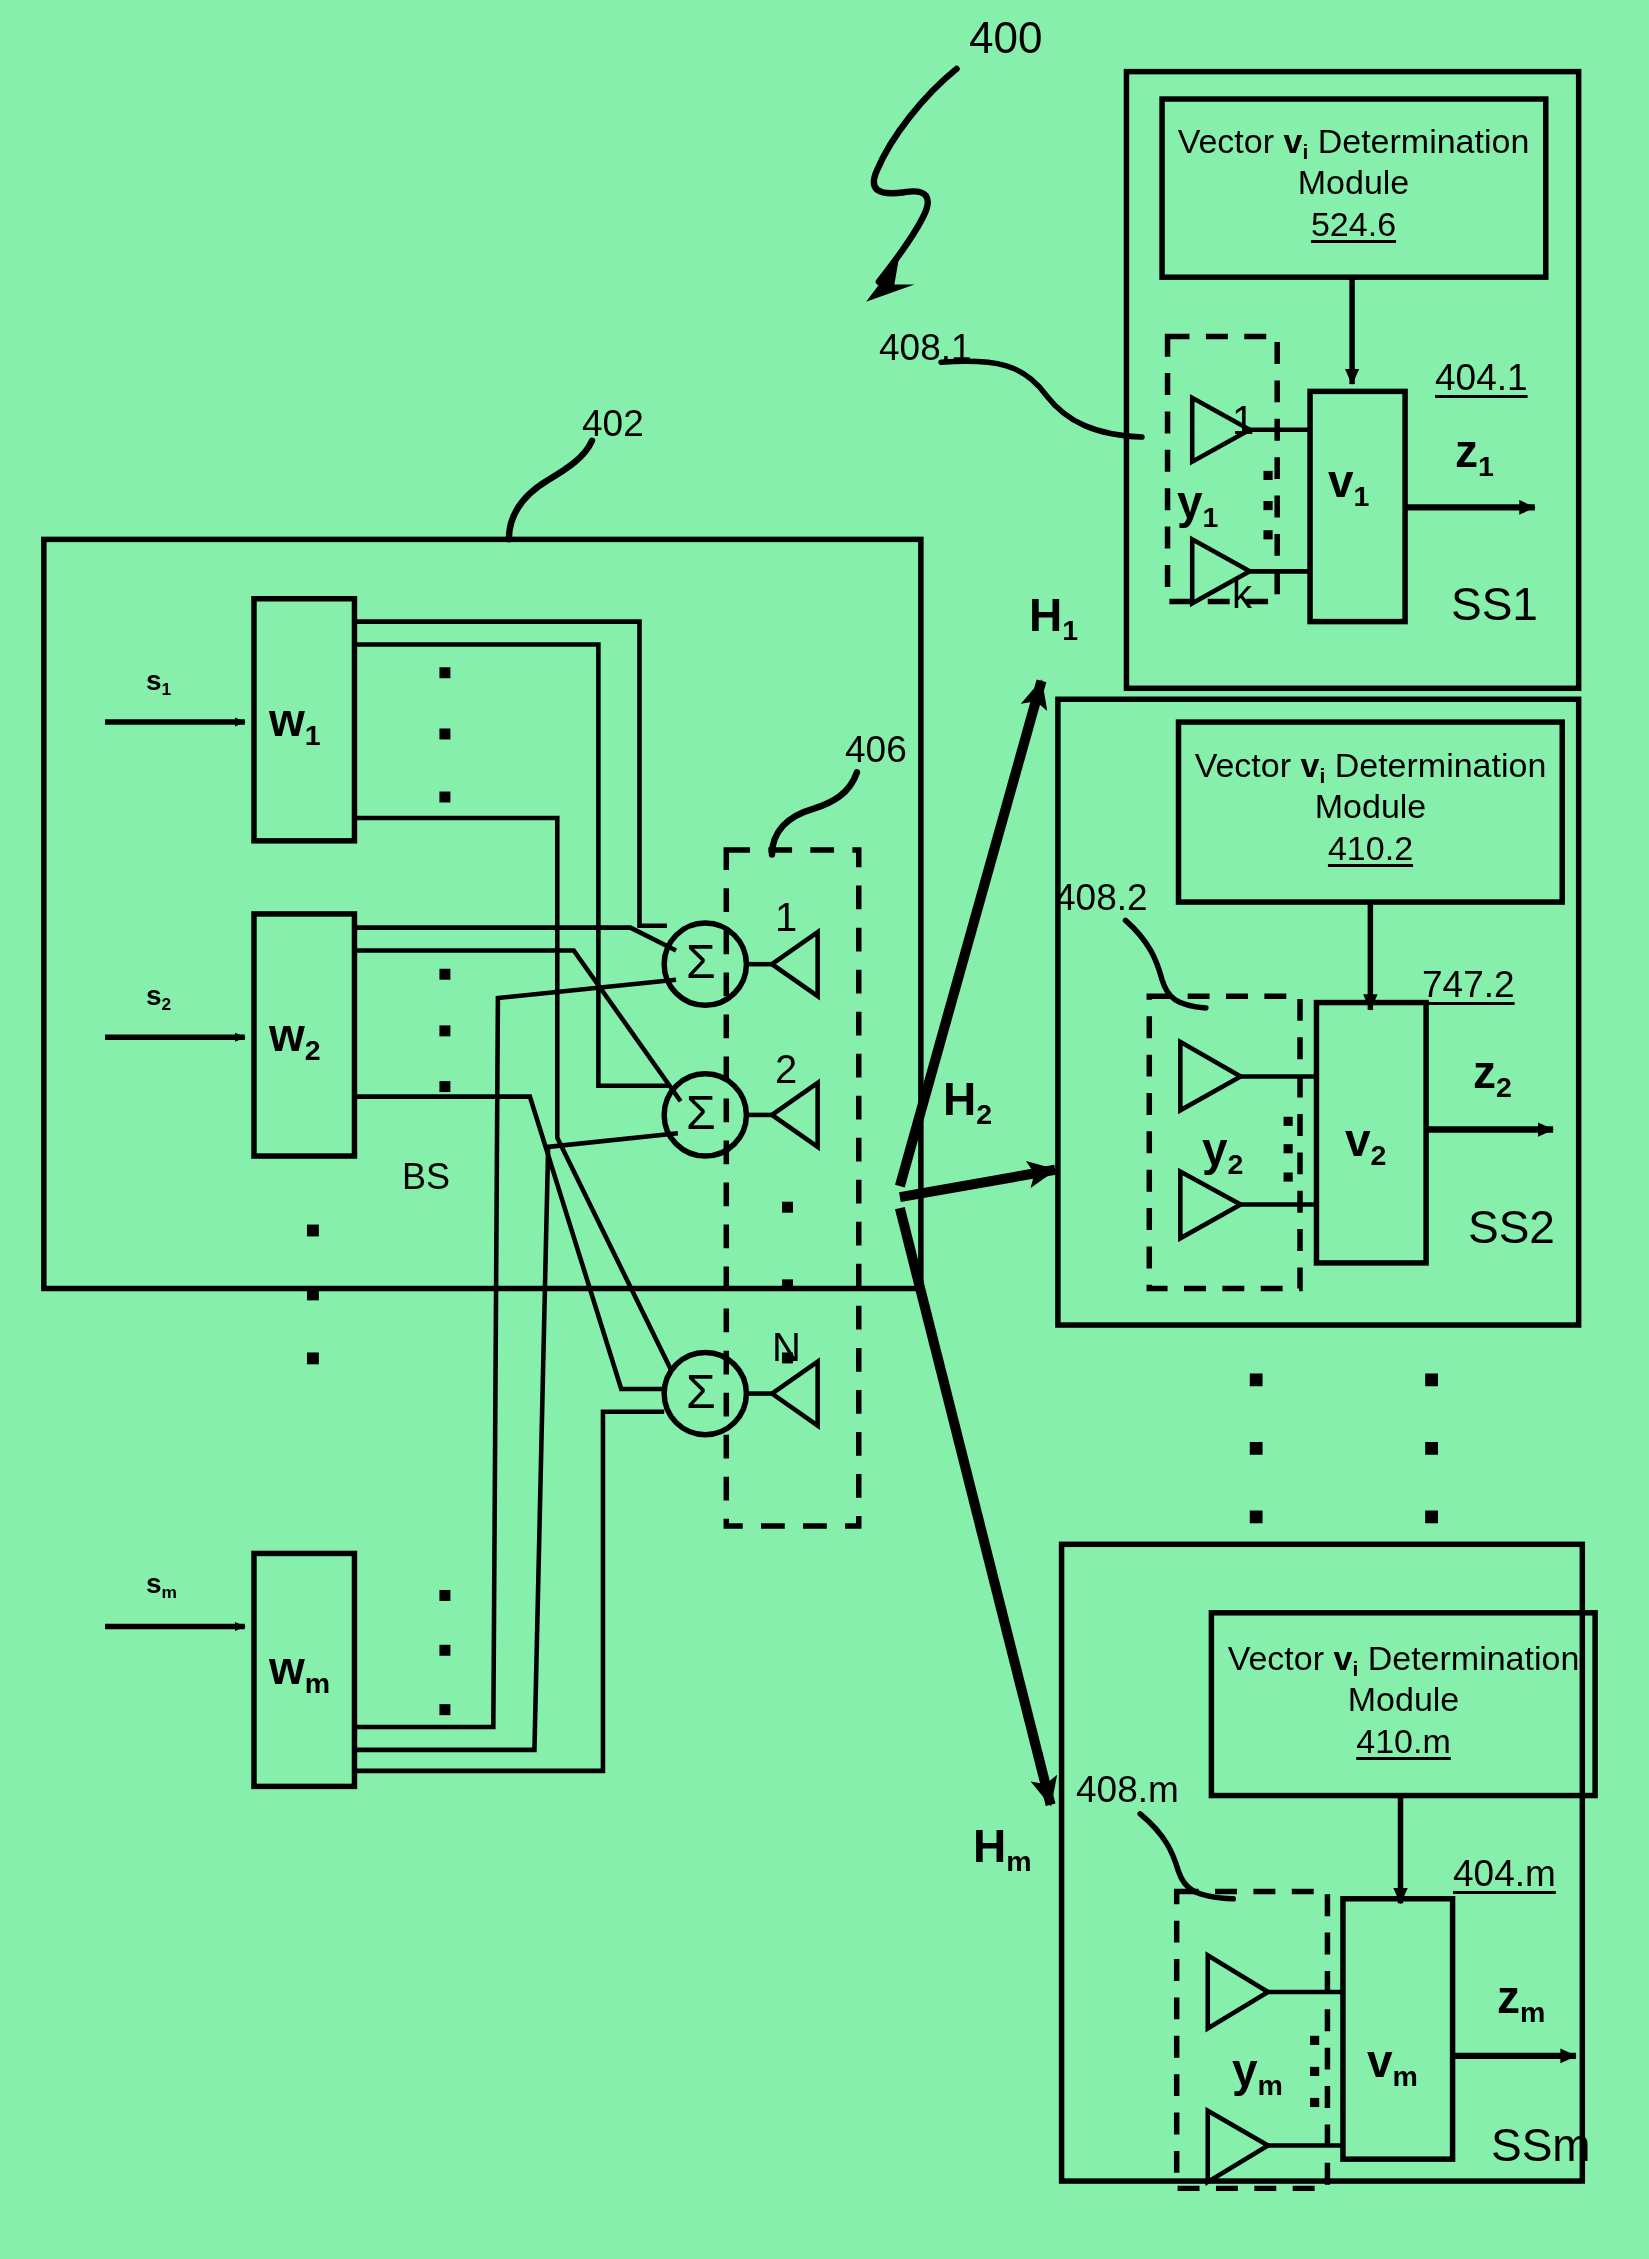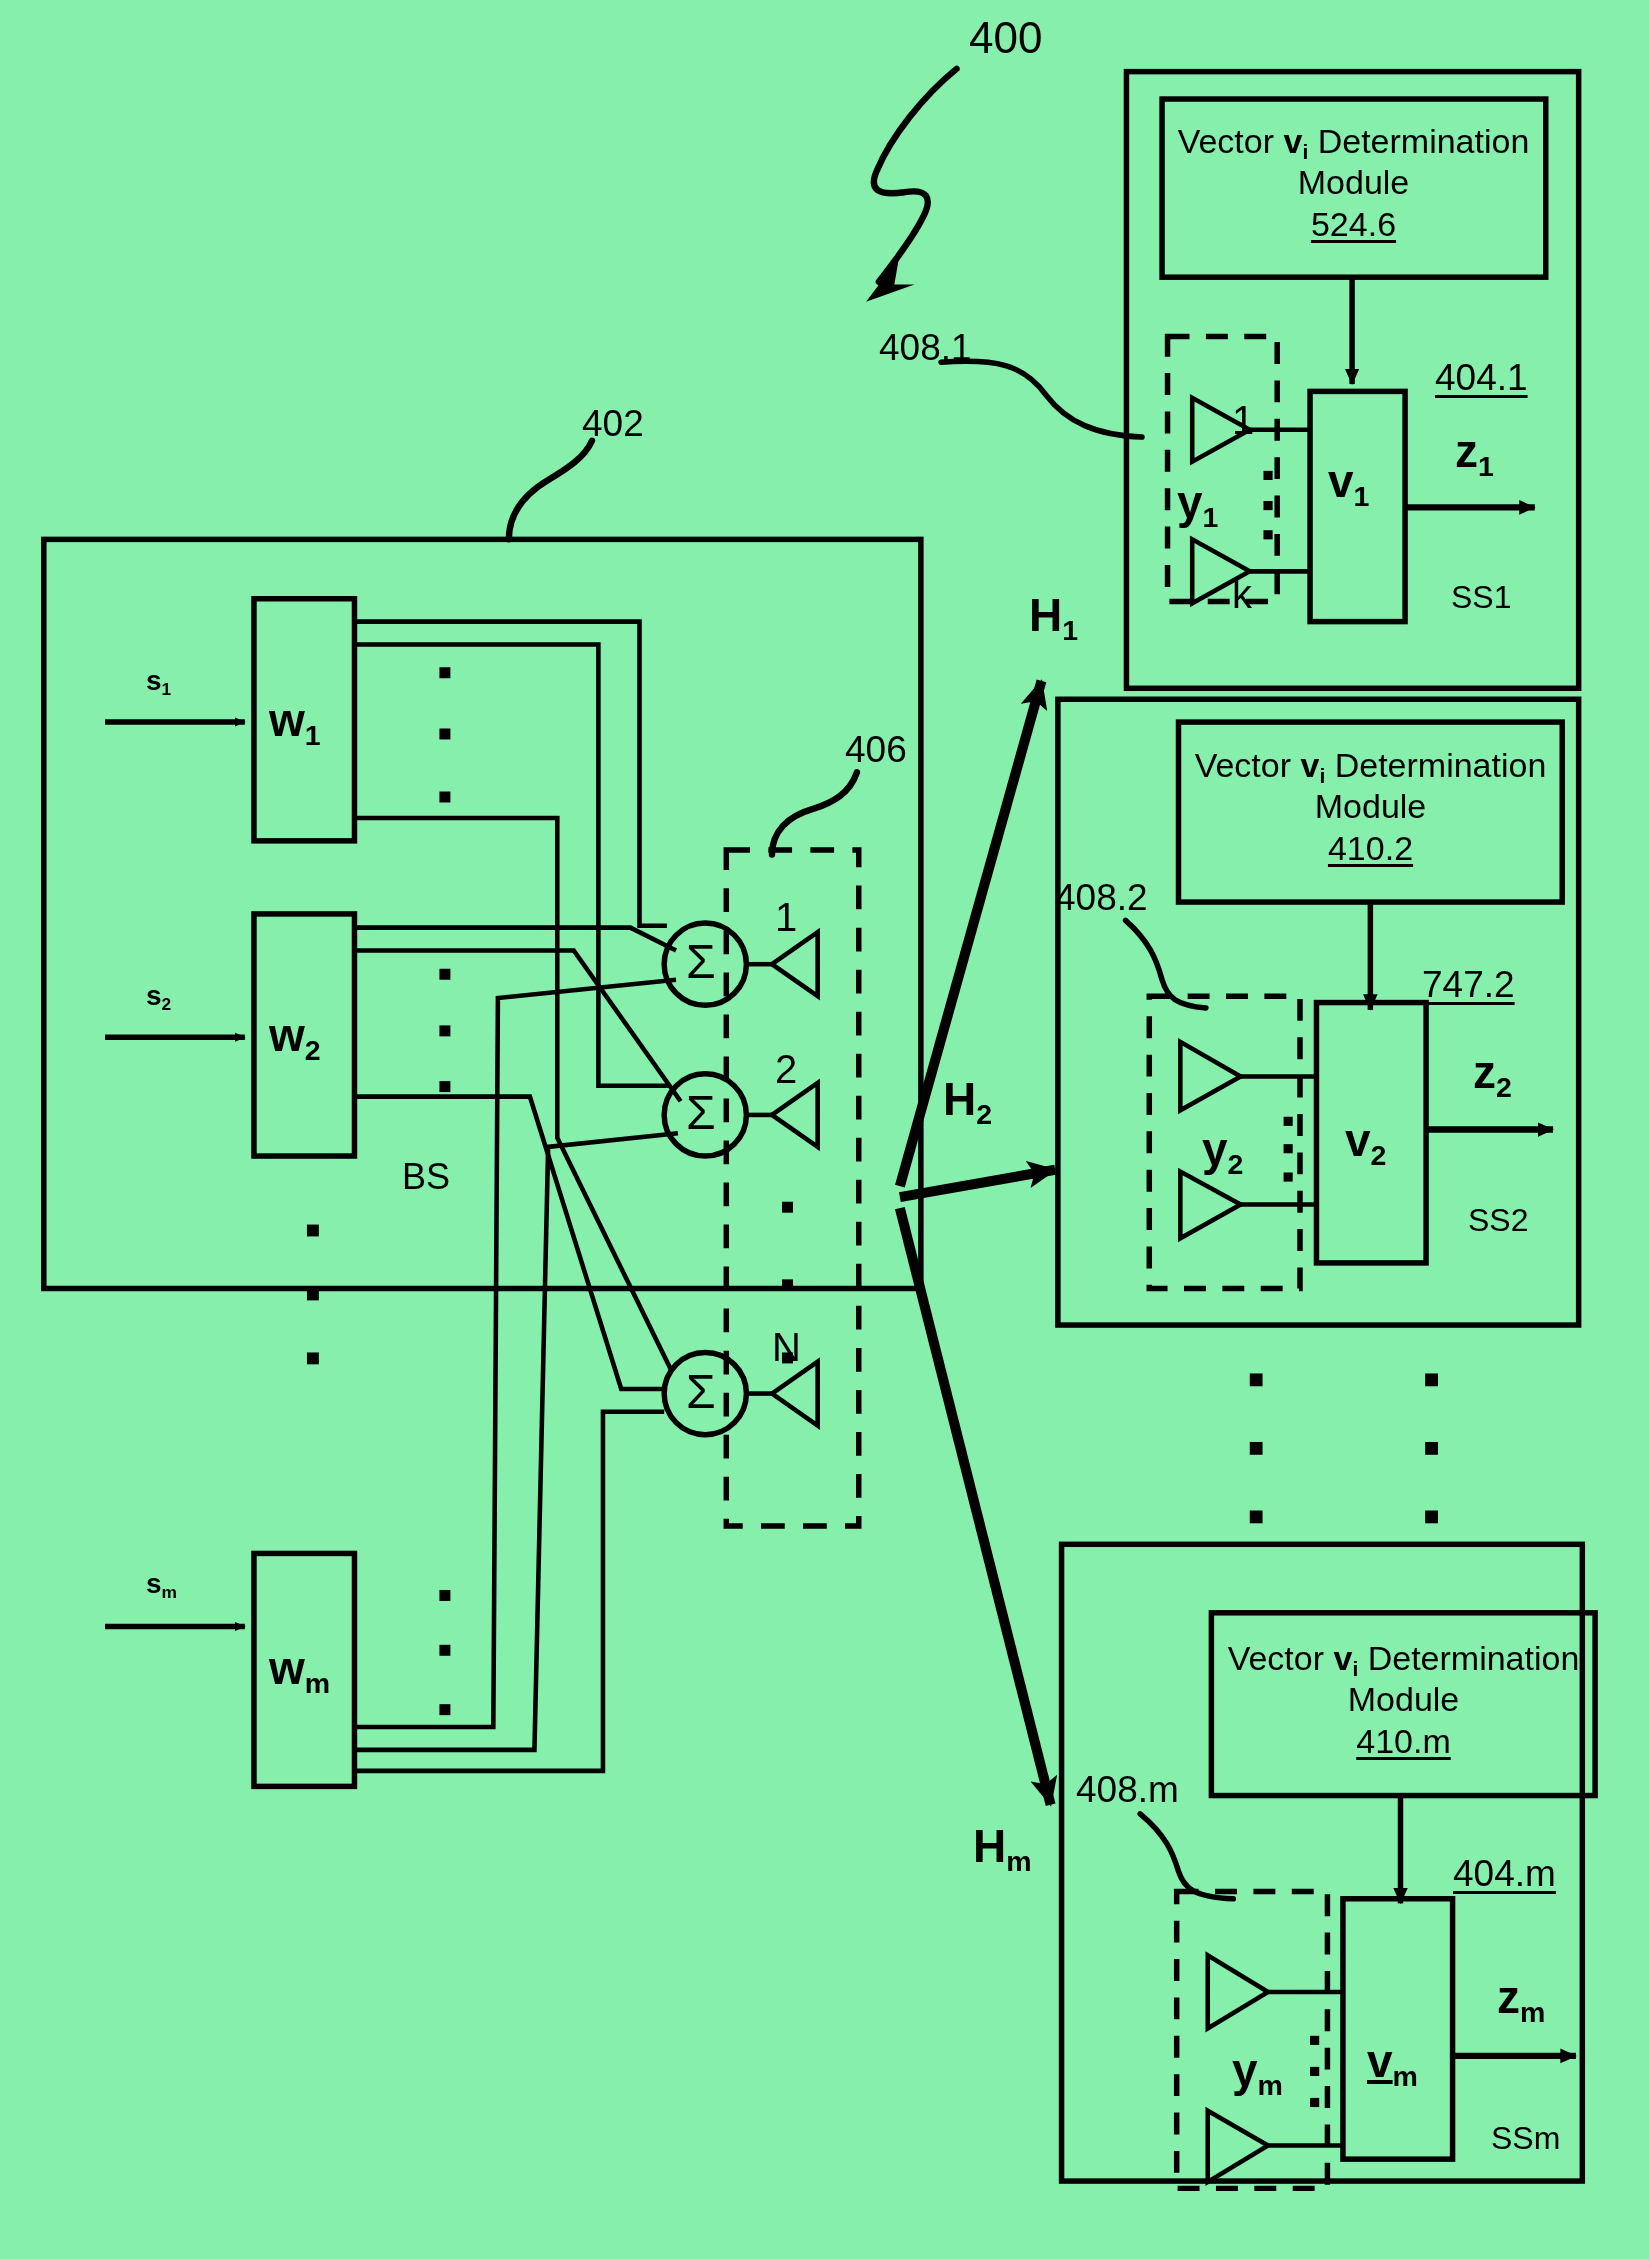--- a/index.html
+++ b/index.html
@@ -69,21 +69,21 @@
   }
   .modtxt .num {
     text-decoration: underline;
     text-underline-offset: 3.7px;
   }
   .antnum {
     font-size: 40px;
     font-weight: 400;
   }
   .ssname {
-    font-size: 32px;
+    font-size: 46px;
     font-weight: 400;
   }
   .bslbl {
     font-size: 36px;
     font-weight: 400;
   }
 </style>
 </head>
 <body>
 
@@ -374,21 +374,21 @@
   <div class="lbl modtxt" style="left:1221px; top:1638px; width:365px;">
     <span>Vector </span><span class="vi">v</span><sub class="vi">i</sub><span> Determination</span><br>
     <span>Module</span><br>
     <span class="num">410.m</span>
   </div>
   <div class="lbl ref-u" style="left:1453px; top:1823px;">404.m</div>
   <div class="lbl ref" style="left:1076px; top:1771px;">408.m</div>
   <div class="lbl sym-lg" style="left:1232px; top:2047px;">
     <span>y</span><sub>m</sub>
   </div>
-  <div class="lbl sym-lg" style="left:1367px; top:2038px;text-decoration:underline;">
+  <div class="lbl sym-lg" style="left:1367px; top:2038px;">
     <span>v</span><sub>m</sub>
   </div>
   <div class="lbl sym-lg" style="left:1497px; top:1974px;">
     <span>z</span><sub>m</sub>
   </div>
   <div class="lbl ssname" style="left:1491px; top:2122px;">SSm</div>
 
 </div>
 
 

